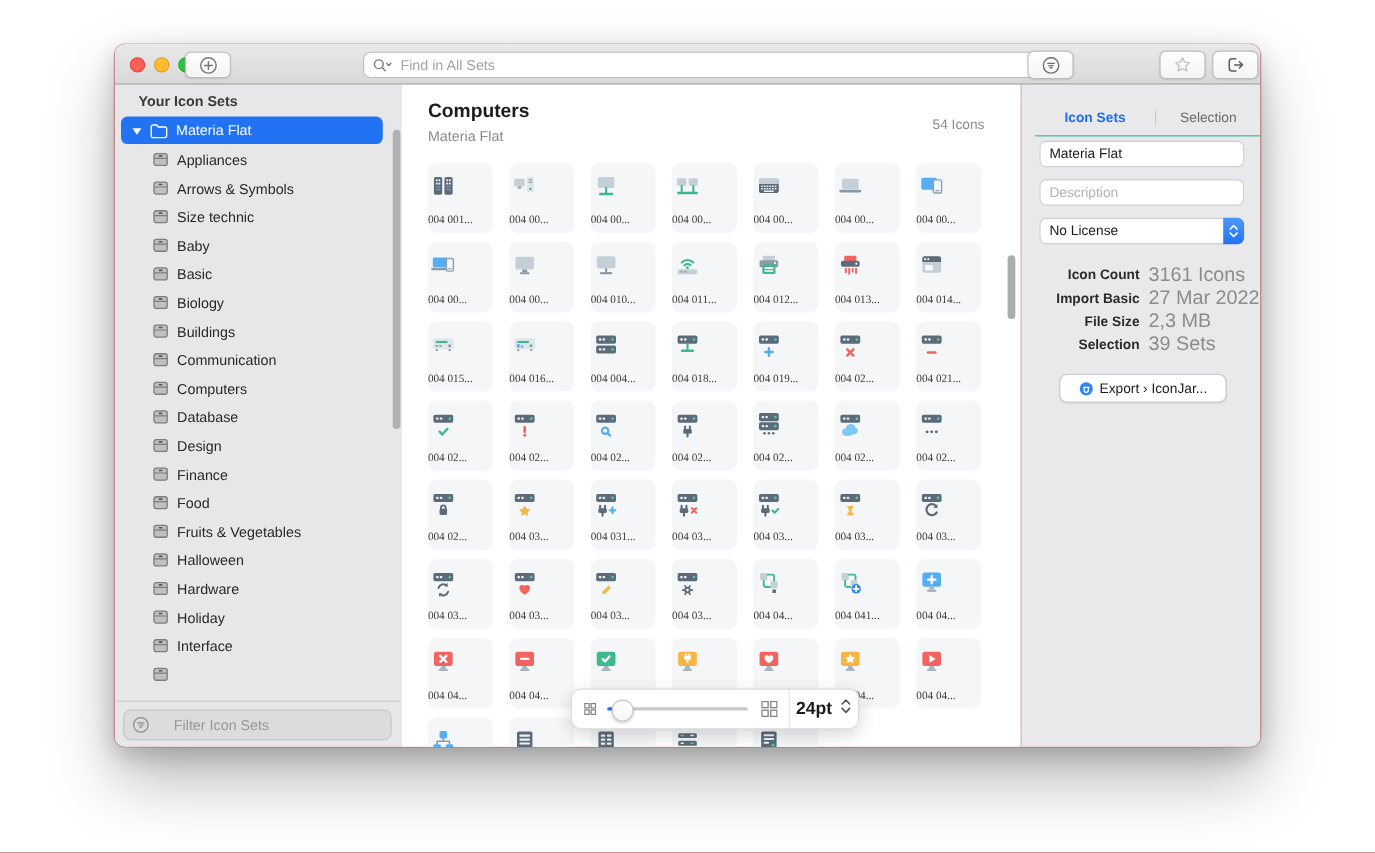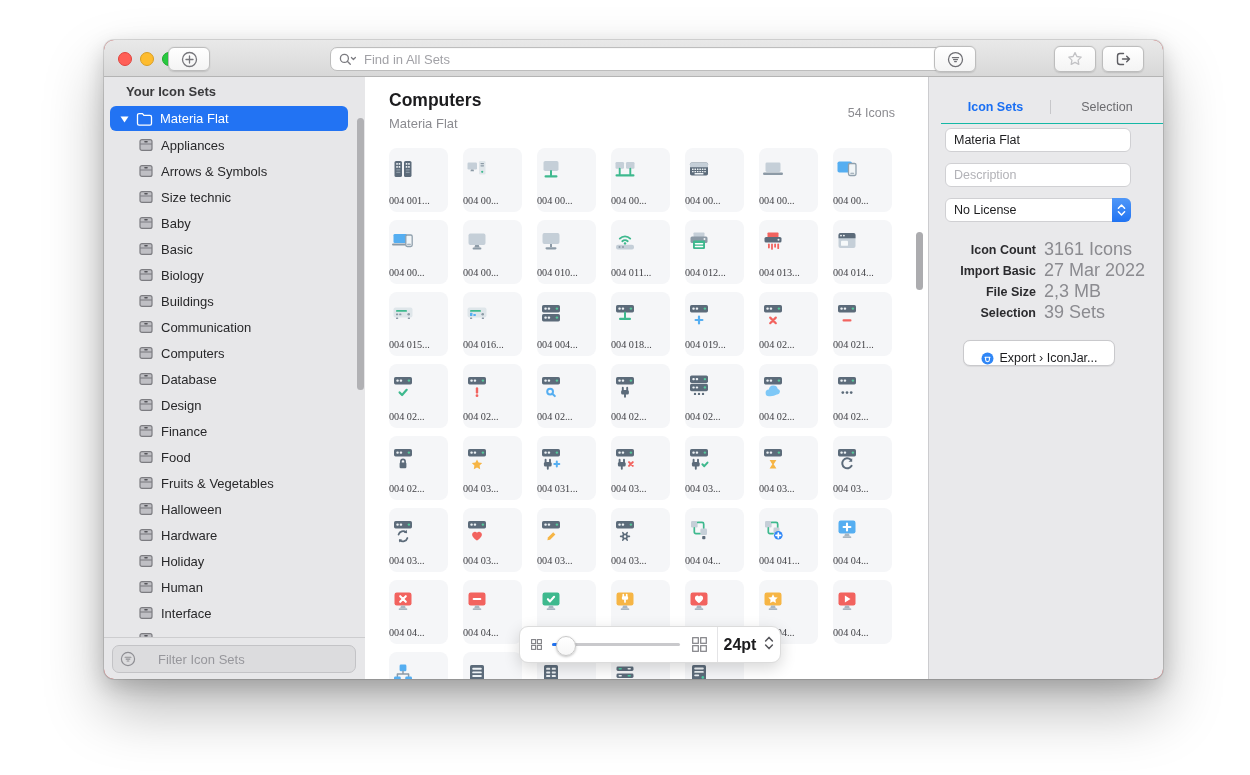--- a/index.html
+++ b/index.html
@@ -5,21 +5,20 @@
   html,body{margin:0;padding:0;}
   body{
     width:1250px;height:775px;position:relative;background:#ffffff;
     font-family:"Liberation Sans",sans-serif;overflow:hidden;
     -webkit-font-smoothing:antialiased;
   }
   #window{
     position:absolute;left:104px;top:40px;width:1042px;height:639px;
     border-radius:10px;background:#b91c1c;overflow:hidden;
     box-shadow:0 30px 60px rgba(0,0,0,.28),0 8px 22px rgba(0,0,0,.18),0 0 0 1px rgba(0,0,0,.12);
-    padding-left:17px;
   }
   
   #toolbar{position:absolute;left:0;top:0;right:0;height:36px;
     background:linear-gradient(#e9e9e9,#d8d8d8);border-bottom:1px solid #b4b4b4;z-index:6;}
   .lights{position:absolute;left:14px;top:12px;display:flex;gap:8px;}
   .tl{width:12px;height:12px;border-radius:50%;}
   .tl.red{background:#ff5f57;border:.5px solid #e0443e;}
   .tl.yellow{background:#febc2e;border:.5px solid #d89e24;}
   .tl.green{background:#28c840;border:.5px solid #1dad2b;}
   .tbtn{position:absolute;top:6px;height:24px;border-radius:6px;
@@ -103,21 +102,21 @@
     background:#fff;border:.5px solid #d0d0d3;box-sizing:border-box;display:flex;align-items:center;}
   #field-license .lic-label{font-size:12.5px;color:#1c1c1e;margin-left:8px;flex:1;}
   #field-license .lic-step{width:19px;height:24px;margin-right:-0.5px;border-radius:0 6px 6px 0;
     background:linear-gradient(#4f97f8,#2173f2);display:flex;align-items:center;justify-content:center;}
   #info-rows{position:absolute;left:0;top:163px;right:0;}
   .irow{height:21px;display:flex;align-items:center;}
   .irow .ilabel{width:107px;text-align:right;font-size:12.5px;font-weight:bold;color:#2b2b2e;}
   .irow .ivalue{margin-left:8px;font-size:18px;color:#8b8b90;}
   #btn-export-ij{position:absolute;left:34px;top:264px;width:150px;height:24px;border-radius:7px;
     background:#fff;border:.5px solid #c9c9cc;box-shadow:0 .5px 1px rgba(0,0,0,.07);
-    display:flex;align-items:flex-end;justify-content:center;gap:6px;}
+    display:flex;align-items:center;justify-content:center;gap:6px;}
   #btn-export-ij span{font-size:12.5px;color:#1c1c1e;}
 </style>
 </head>
 <body>
 
 <div id="window">
 
   <div id="toolbar">
     <div class="lights">
       <div class="tl red"></div>
@@ -336,30 +335,20 @@
           </div>
           <div class="srow">
             <span class="jar">
               <svg width="16" height="16" viewBox="0 0 16 16">
                 <rect x="2" y="2.6" width="12" height="10.8" rx="2" fill="#bfbfc4" stroke="#7c7c81" stroke-width="1.2"></rect>
                 <line x1="2" y1="7" x2="14" y2="7" stroke="#7c7c81" stroke-width="1.1"></line>
                 <rect x="6.2" y="4" width="3.6" height="1.5" rx="0.75" fill="#55555a"></rect>
               </svg>
             </span>
             <span class="slabel">Holiday</span>
-          </div>
-          <div class="srow">
-            <span class="jar">
-              <svg width="16" height="16" viewBox="0 0 16 16">
-                <rect x="2" y="2.6" width="12" height="10.8" rx="2" fill="#bfbfc4" stroke="#7c7c81" stroke-width="1.2"></rect>
-                <line x1="2" y1="7" x2="14" y2="7" stroke="#7c7c81" stroke-width="1.1"></line>
-                <rect x="6.2" y="4" width="3.6" height="1.5" rx="0.75" fill="#55555a"></rect>
-              </svg>
-            </span>
-            <span class="slabel">Human</span>
           </div>
           <div class="srow">
             <span class="jar">
               <svg width="16" height="16" viewBox="0 0 16 16">
                 <rect x="2" y="2.6" width="12" height="10.8" rx="2" fill="#bfbfc4" stroke="#7c7c81" stroke-width="1.2"></rect>
                 <line x1="2" y1="7" x2="14" y2="7" stroke="#7c7c81" stroke-width="1.1"></line>
                 <rect x="6.2" y="4" width="3.6" height="1.5" rx="0.75" fill="#55555a"></rect>
               </svg>
             </span>
             <span class="slabel">Interface</span>

